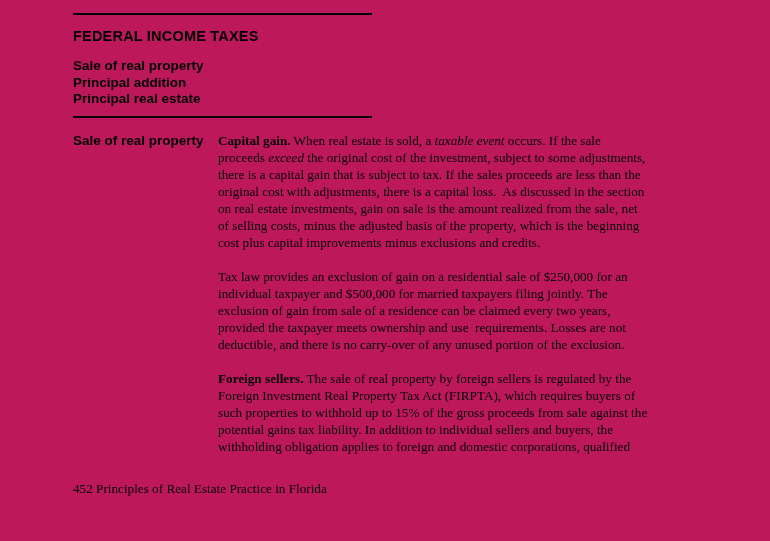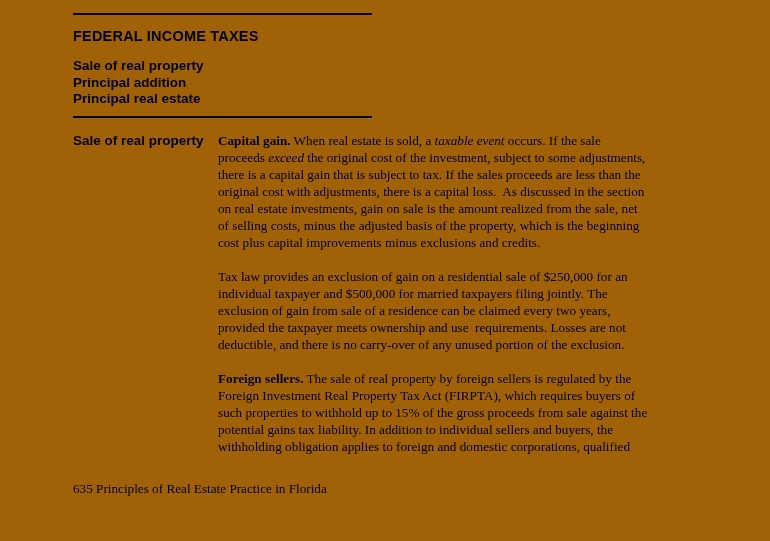--- a/index.html
+++ b/index.html
@@ -4,21 +4,21 @@
 <style>
   html, body {
     margin: 0;
     padding: 0;
     background: #ffffff;
   }
   .page {
     position: relative;
     width: 770px;
     height: 541px;
-    background: #a16207;
+    background: #be185d;
     color: #000000;
     font-family: "Liberation Serif", serif;
     overflow: hidden;
   }
   .rule {
     position: absolute;
     left: 73px;
     width: 299px;
     height: 0;
     border-top: 2px solid #000000;
@@ -95,14 +95,14 @@
 
   <div class="content">
     <div class="side-label">Sale of real property</div>
     <div class="body-col">
         <p class="body-para"><span class="b">Capital gain.</span><span> When real estate is sold, a </span><span class="i">taxable event</span><span> occurs. If the sale</span><br><span>proceeds </span><span class="i">exceed</span><span> the original cost of the investment, subject to some adjustments,</span><br><span>there is a capital gain that is subject to tax. If the sales proceeds are less than the</span><br><span>original cost with adjustments, there is a capital loss.  As discussed in the section</span><br><span>on real estate investments, gain on sale is the amount realized from the sale, net</span><br><span>of selling costs, minus the adjusted basis of the property, which is the beginning</span><br><span>cost plus capital improvements minus exclusions and credits.</span></p>
         <p class="body-para"><span>Tax law provides an exclusion of gain on a residential sale of $250,000 for an</span><br><span>individual taxpayer and $500,000 for married taxpayers filing jointly. The</span><br><span>exclusion of gain from sale of a residence can be claimed every two years,</span><br><span>provided the taxpayer meets ownership and use  requirements. Losses are not</span><br><span>deductible, and there is no carry-over of any unused portion of the exclusion.</span></p>
         <p class="body-para"><span class="b">Foreign sellers.</span><span> The sale of real property by foreign sellers is regulated by the</span><br><span>Foreign Investment Real Property Tax Act (FIRPTA), which requires buyers of</span><br><span>such properties to withhold up to 15% of the gross proceeds from sale against the</span><br><span>potential gains tax liability. In addition to individual sellers and buyers, the</span><br><span>withholding obligation applies to foreign and domestic corporations, qualified</span></p>
       </div>
   </div>
 
-  <div class="footer">635 Principles of Real Estate Practice in Florida</div>
+  <div class="footer">452 Principles of Real Estate Practice in Florida</div>
 </div>
 
 </body></html>

